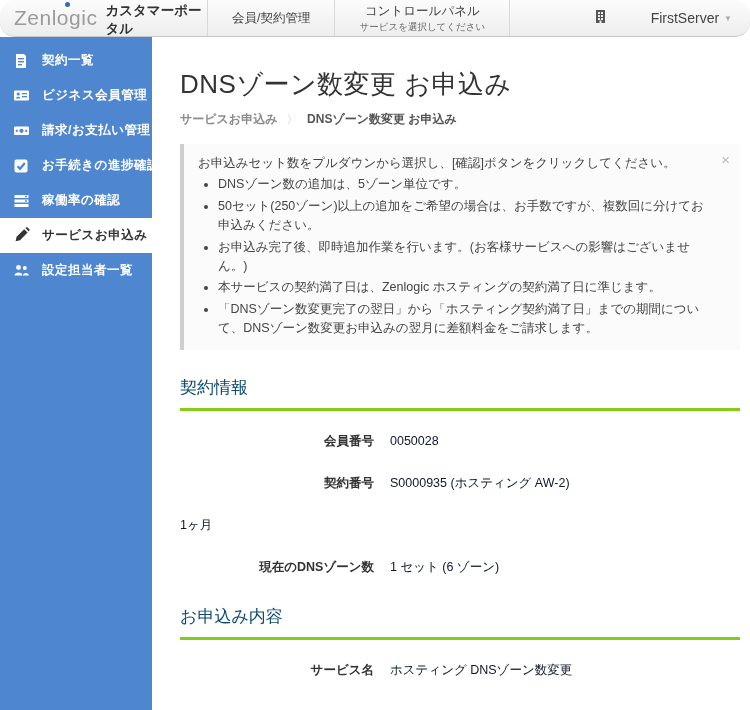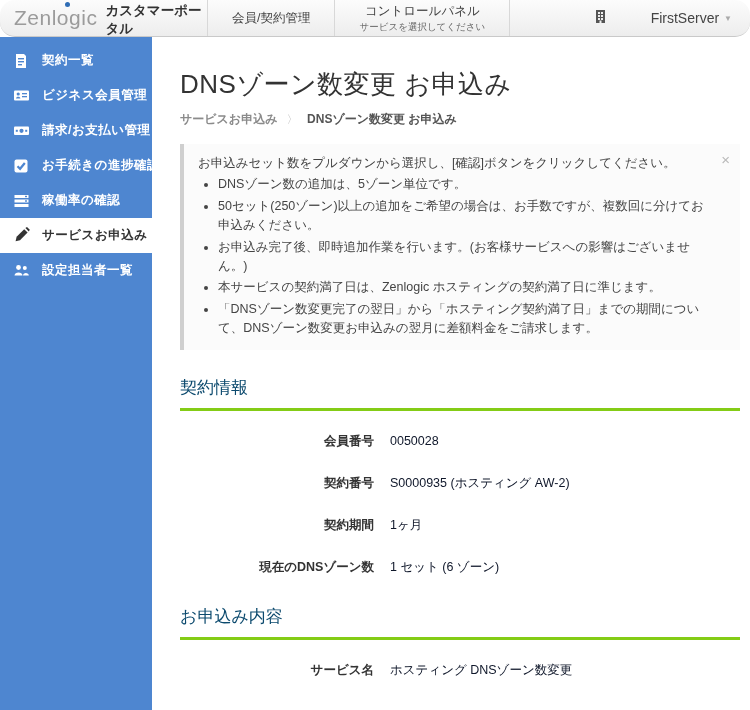--- a/index.html
+++ b/index.html
@@ -203,21 +203,20 @@
 
   <div class="form-row">
     <div class="form-label">会員番号</div>
     <div class="form-value">0050028</div>
   </div>
   <div class="form-row">
     <div class="form-label">契約番号</div>
     <div class="form-value">S0000935 (ホスティング AW-2)</div>
   </div>
   <div class="form-row">
-    <div class="form-label">契約期間</div>
     <div class="form-value">1ヶ月</div>
   </div>
   <div class="form-row">
     <div class="form-label">現在のDNSゾーン数</div>
     <div class="form-value">1 セット (6 ゾーン)</div>
   </div>
 
   <h2 class="section-title">お申込み内容</h2>
 
   <div class="form-row">

